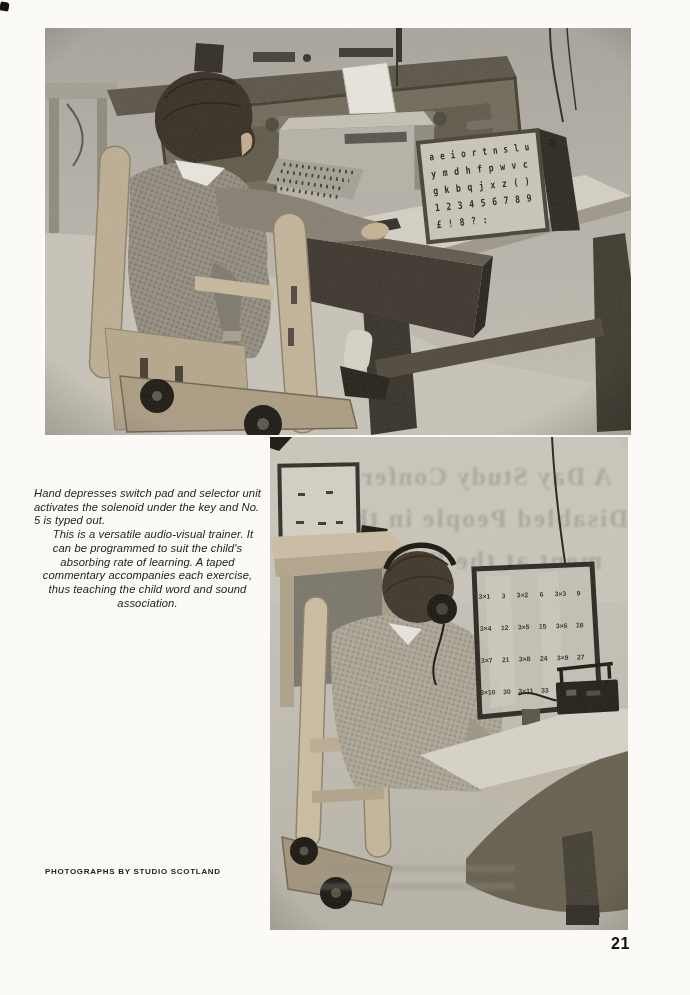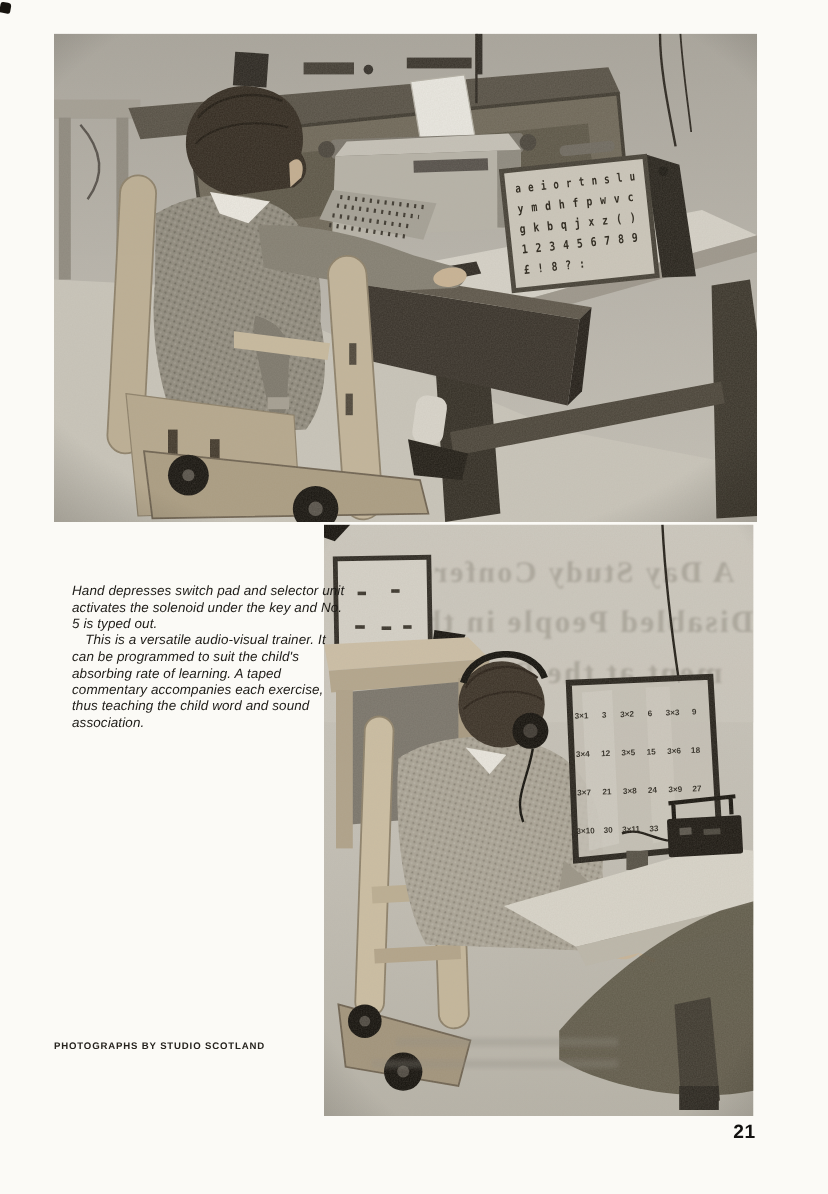--- a/index.html
+++ b/index.html
@@ -10,26 +10,26 @@
   }
   .corner-mark{
     position:absolute;left:0px;top:2px;width:9px;height:9px;
     background:#17140f;border-radius:2px 3px 2px 2px;transform:rotate(10deg);
   }
   figure.photo{position:absolute;margin:0;padding:0;overflow:hidden;}
   .photo-top{left:45px;top:28px;width:586px;height:407px;}
   .photo-bottom{left:270px;top:437px;width:358px;height:493px;}
   figure.photo svg{display:block;width:100%;height:100%;}
 
-  .caption{position:absolute;left:60px;top:487px;width:227px;}
+  .caption{position:absolute;left:34px;top:487px;width:227px;}
   .caption p{
     margin:0;font:italic 500 11.2px/13.7px "Liberation Sans",sans-serif;
     color:#1d1b17;letter-spacing:0.1px;
   }
-  .caption p + p{text-indent:11px;}
+  .caption p + p{text-indent:11px;text-align:center;}
 
   .credit{
     position:absolute;left:45px;top:867px;
     font:700 8px "Liberation Sans",sans-serif;letter-spacing:0.7px;color:#26231e;
   }
   .page-number{
     position:absolute;left:611px;top:935px;
     font:700 16px "Liberation Sans",sans-serif;color:#121110;letter-spacing:0.5px;
   }
 

